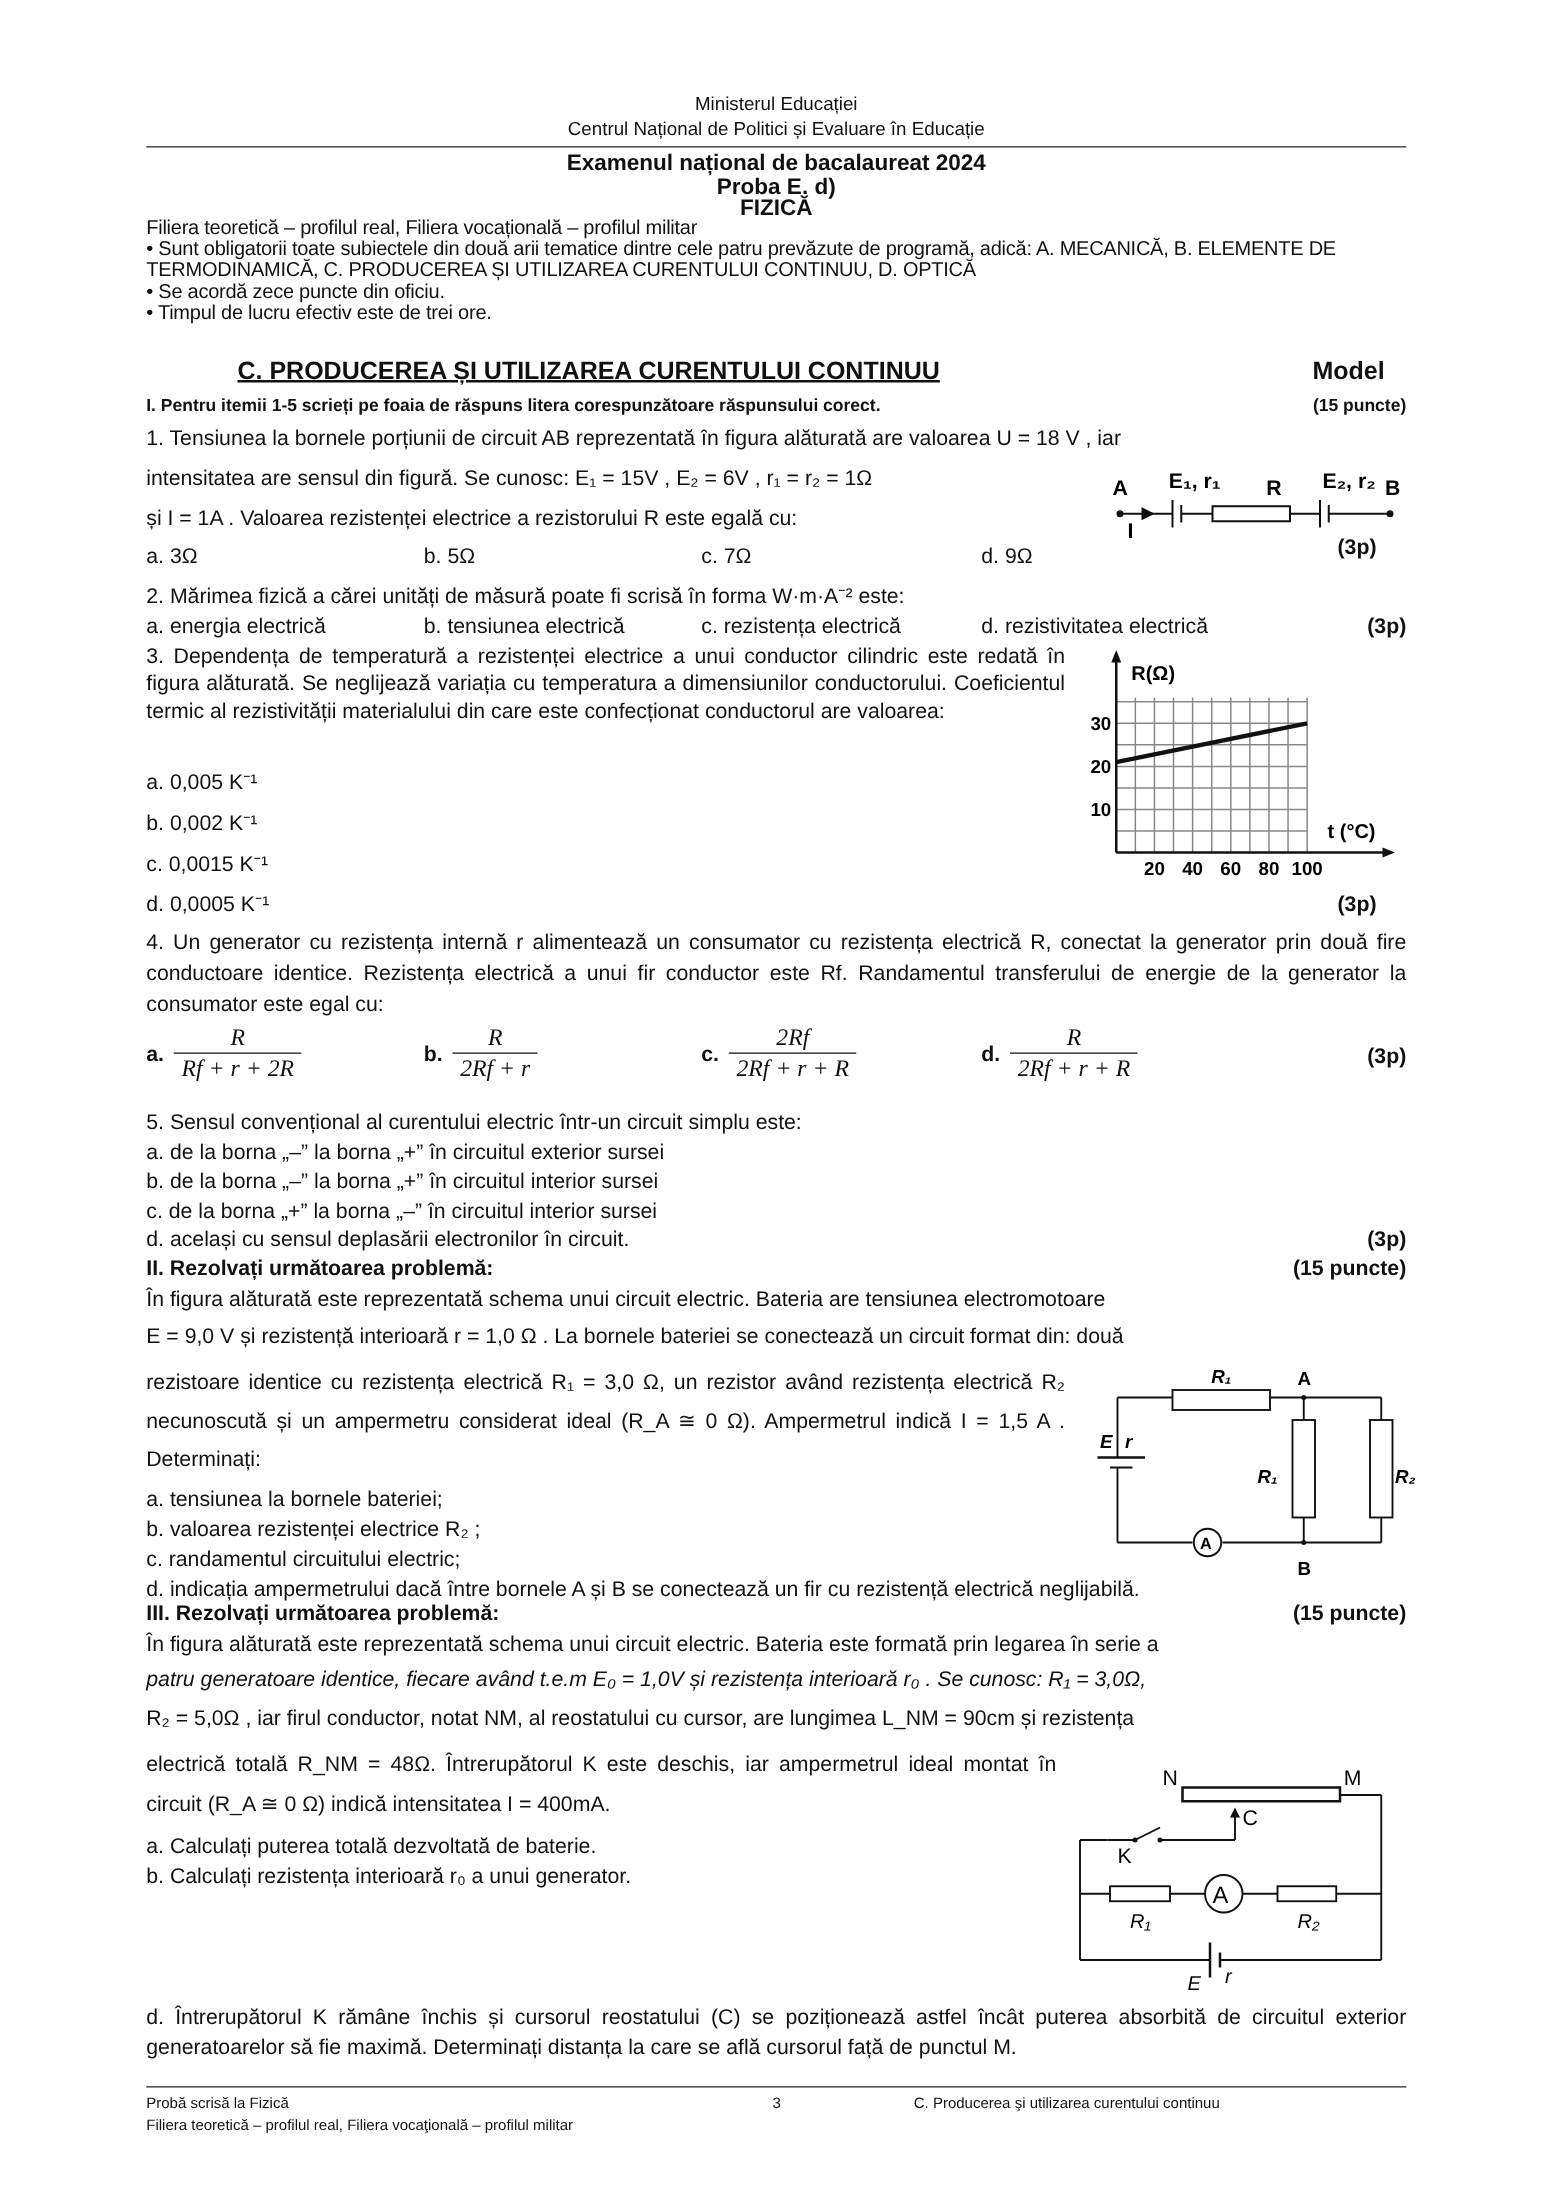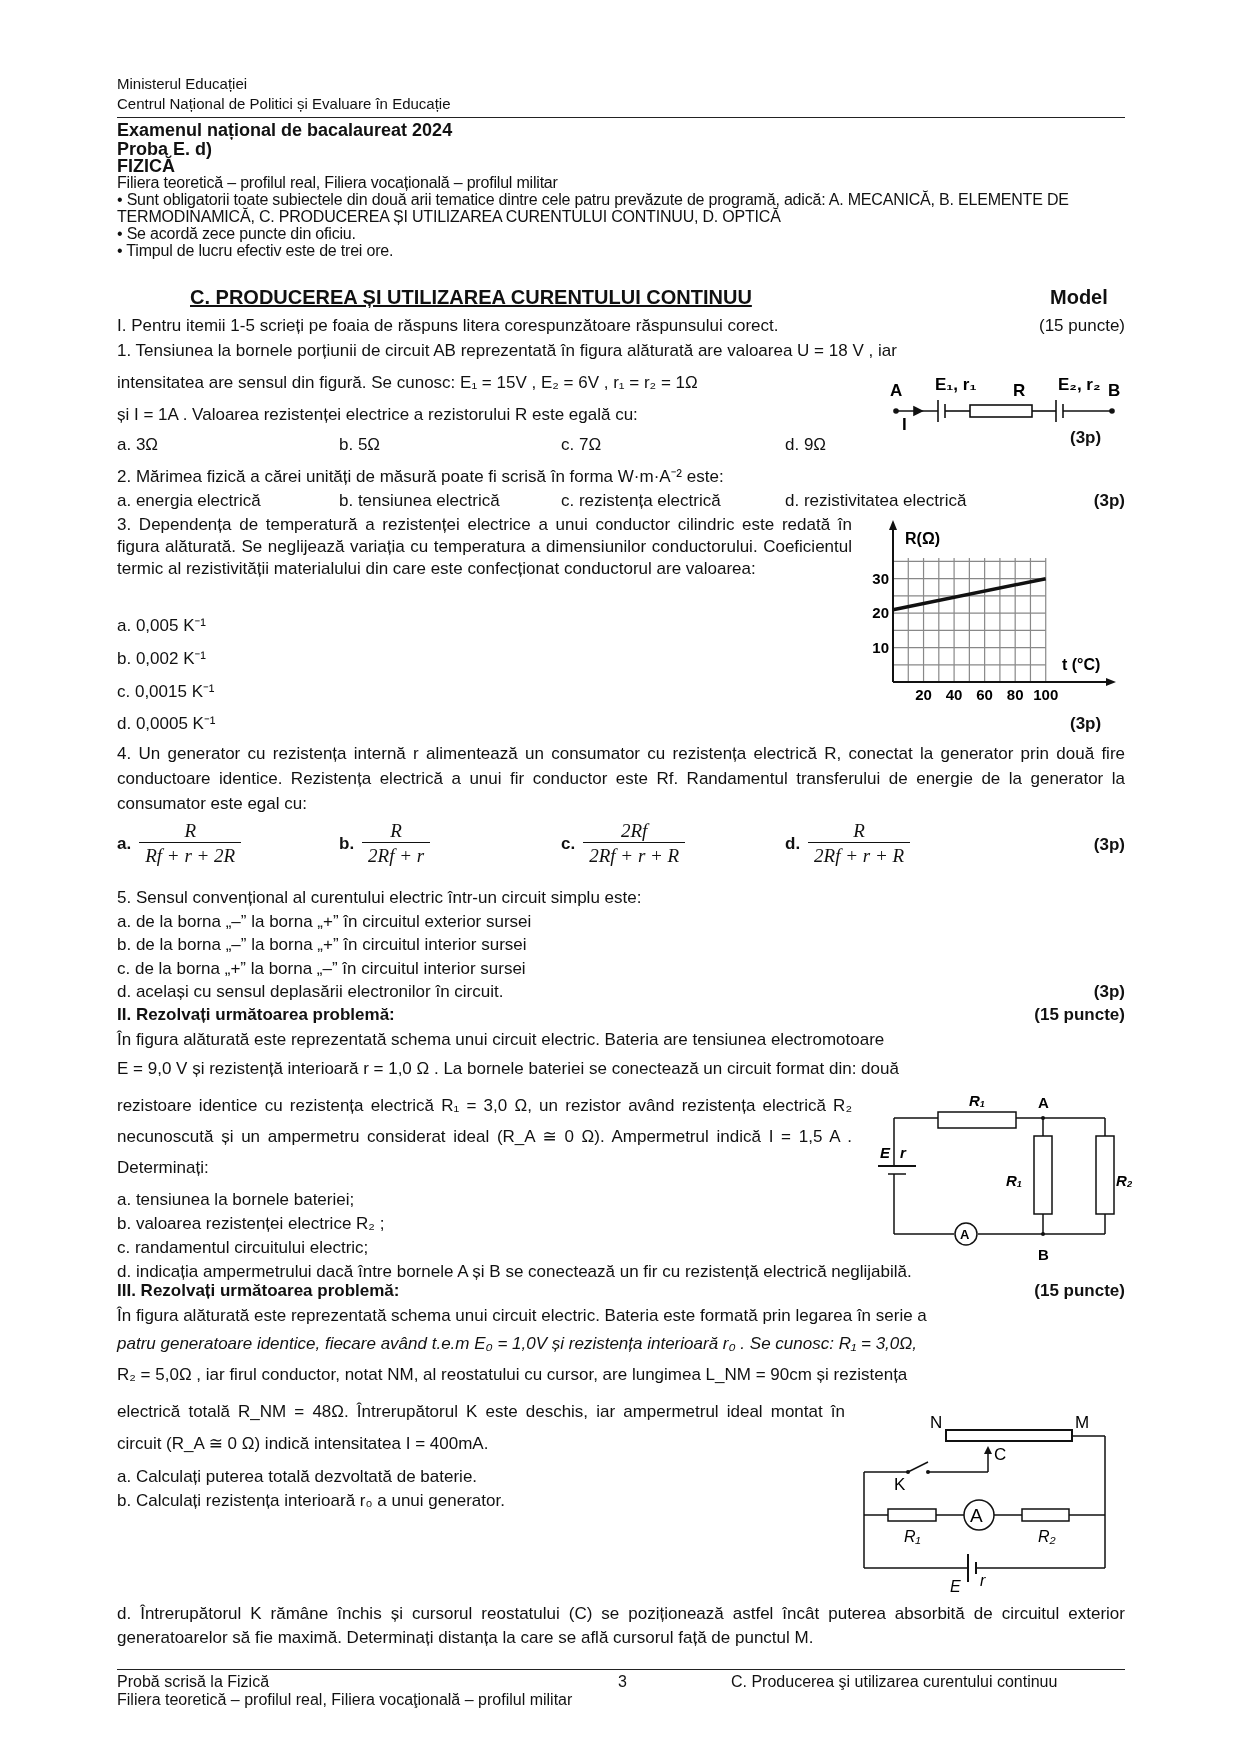--- a/index.html
+++ b/index.html
@@ -1,23 +1,23 @@
 <!DOCTYPE html>
 <html><head>
 <meta charset="utf-8">
 <style>
   html,body{margin:0;padding:0;background:#fff;}
   body{width:1241px;height:1755px;position:relative;font-family:"Liberation Sans",sans-serif;color:#111;overflow:hidden;}
   .abs{position:absolute;}
-  .center{}
+  .center{text-align:center;}
   .hdr-small{font-size:15px;line-height:19px;}
   .rule{border-top:1px solid #222;height:0;}
   .h-bold{font-weight:bold;font-size:18px;line-height:18px;}
   .txt{font-size:17px;line-height:22px;}
-  .sm{font-size:16px;line-height:18px;}
+  .sm{font-size:12px;line-height:18px;}
   b{font-weight:bold;}
   .row{display:flex;justify-content:space-between;align-items:baseline;}
   .just{text-align:justify;text-align-last:auto;}
   .opt{display:inline-block;}
   .frac{display:inline-flex;flex-direction:column;align-items:center;vertical-align:middle;margin-left:8px;}
   .frac .num{padding:0 6px;font-family:"Liberation Serif",serif;font-style:italic;font-size:19px;line-height:22px;}
   .frac .den{border-top:1px solid #111;padding:2px 6px 0;font-family:"Liberation Serif",serif;font-style:italic;font-size:19px;line-height:22px;}
   svg text{font-family:"Liberation Sans",sans-serif;}
 </style>
 </head>
@@ -32,21 +32,21 @@
 <div class="abs" style="left:117px;width:1010px;top:174px;font-size:16px;line-height:17px;letter-spacing:-0.2px;">
   <div>Filiera teoretică – profilul real, Filiera vocațională – profilul militar</div>
   <div>• Sunt obligatorii toate subiectele din două arii tematice dintre cele patru prevăzute de programă, adică: A. MECANICĂ, B. ELEMENTE DE TERMODINAMICĂ, C. PRODUCEREA ȘI UTILIZAREA CURENTULUI CONTINUU, D. OPTICĂ</div>
   <div>• Se acordă zece puncte din oficiu.</div>
   <div>• Timpul de lucru efectiv este de trei ore.</div>
 </div>
 
 <div class="abs" style="left:157px;top:286px;font-weight:bold;font-size:20px;text-decoration:underline;margin-left:33px;">C. PRODUCEREA ȘI UTILIZAREA CURENTULUI CONTINUU</div>
 <div class="abs" style="left:1050px;top:286px;font-weight:bold;font-size:20px;">Model</div>
 
-<div class="abs row" style="left:117px;width:1008px;top:316px;font-size:17px;font-weight:normal;">
+<div class="abs row" style="left:117px;width:1008px;top:316px;font-size:14px;font-weight:bold;">
   <span>I. Pentru itemii 1-5 scrieți pe foaia de răspuns litera corespunzătoare răspunsului corect.</span>
   <span>(15 puncte)</span>
 </div>
 
 <div class="abs txt" style="left:117px;width:1008px;top:340px;">1. Tensiunea la bornele porțiunii de circuit AB reprezentată în figura alăturată are valoarea U = 18 V , iar</div>
 <div class="abs txt" style="left:117px;width:760px;top:372px;">intensitatea are sensul din figură. Se cunosc: E₁ = 15V , E₂ = 6V , r₁ = r₂ = 1Ω</div>
 <div class="abs txt" style="left:117px;width:760px;top:404px;">și I = 1A . Valoarea rezistenței electrice a rezistorului R este egală cu:</div>
 <div class="abs txt" style="left:117px;top:434px;width:740px;">
   <span class="opt" style="position:absolute;left:0;">a. 3Ω</span>
   <span class="opt" style="position:absolute;left:222px;">b. 5Ω</span>

